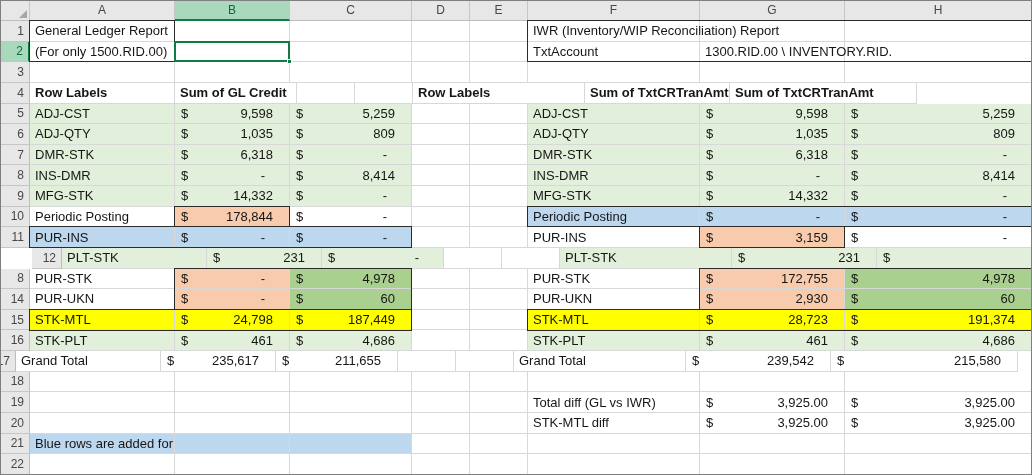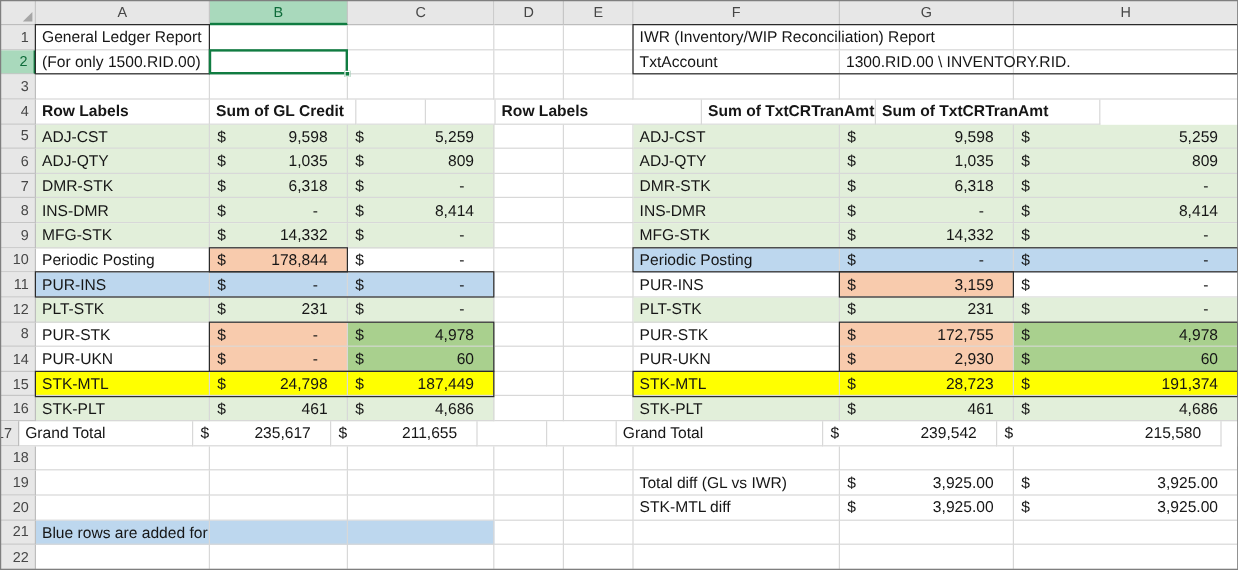--- a/index.html
+++ b/index.html
@@ -341,21 +341,21 @@
       </div>
       <div class="cell cur" style="width: 145px; background: rgb(248, 203, 173);">
         <span class="cur-sign">$</span>
         <span class="cur-amount">3,159</span>
       </div>
       <div class="cell cur" style="width: 187px;">
         <span class="cur-sign">$</span>
         <span class="cur-amount dash">-</span>
       </div>
     </div>
-    <div class="row" style="height: 20.64px;">
+    <div class="row" style="height: 20.64px; margin-left: 32px;">
       <div class="hcell rhead" style="width: 30px;">12</div>
       <div class="cell" style="width: 145px; background: rgb(226, 239, 218);">
         <span class="txt">PLT-STK</span>
       </div>
       <div class="cell cur" style="width: 115px; background: rgb(226, 239, 218);">
         <span class="cur-sign">$</span>
         <span class="cur-amount">231</span>
       </div>
       <div class="cell cur" style="width: 122px; background: rgb(226, 239, 218);">
         <span class="cur-sign">$</span>

